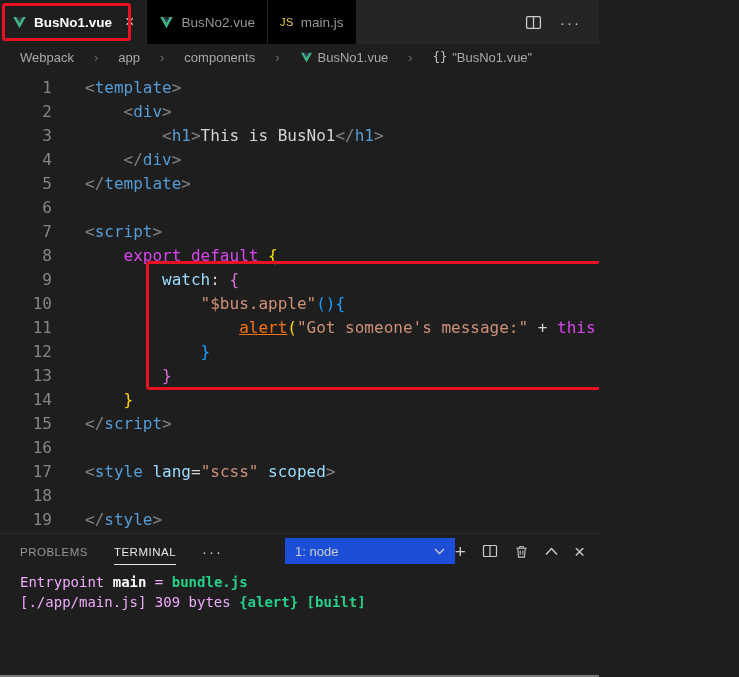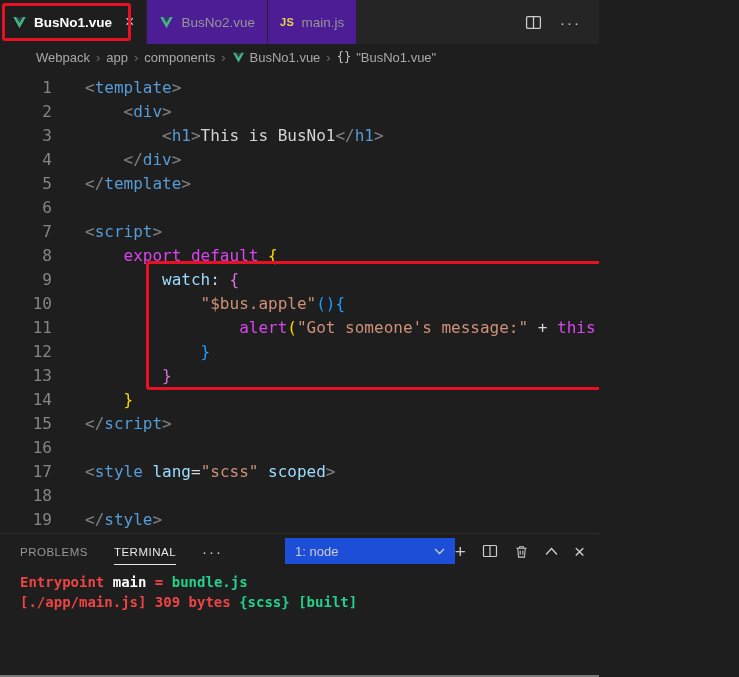--- a/index.html
+++ b/index.html
@@ -5,50 +5,50 @@
   * { margin:0; padding:0; box-sizing:border-box; }
   html,body { background:#1e1e1e; }
   .window {
     width:599px; height:677px; background:#1e1e1e; overflow:hidden;
     display:flex; flex-direction:column; position:relative;
     font-family:"Liberation Sans", sans-serif; border-bottom:2px solid #7a7a7a;
   }
 
   
   .tabbar { height:44px; background:#252526; display:flex; align-items:stretch; position:relative; flex:0 0 auto; }
-  .tab { display:flex; align-items:center; gap:7px; padding:0 12px; background:#4c1d95;
+  .tab { display:flex; align-items:center; gap:7px; padding:0 12px; background:#000000;
          border-right:1px solid #252526; font-size:13.5px; color:#969696; cursor:pointer; }
   .tab.active { background:#1e1e1e; color:#ffffff; }
   .tab.active .tab-label { font-weight:700; }
   .tab-close { font-size:16px; color:#cccccc; margin-left:6px; line-height:1; }
-  .js-badge { color:#e8d44d; font-weight:700; font-size:11px; letter-spacing:0.5px; }
+  .js-badge { color:#e8d44d; font-weight:400; font-size:11px; letter-spacing:0.5px; }
   .tabbar-actions { margin-left:auto; display:flex; align-items:center; gap:18px; padding:0 18px; color:#cccccc; }
   .more-dots { font-size:15px; letter-spacing:2px; color:#cccccc; cursor:pointer; }
 
   
-  .breadcrumb { height:26px; display:flex; align-items:center; padding-left:36px;
-                color:#a9a9a9; font-size:13px; flex:0 0 auto; gap:3px; }
+  .breadcrumb { height:26px; display:flex; align-items:center; padding-left:20px;
+                color:#a9a9a9; font-size:13px; flex:0 0 auto; gap:17px; }
   .crumb { display:flex; align-items:center; gap:5px; cursor:pointer; }
   .sep { color:#6e6e6e; margin:0 3px; font-size:13px; }
   .braces-glyph { color:#c5c5c5; font-family:"DejaVu Sans Mono", monospace; font-size:12px; }
 
   
   .editor { flex:1 1 auto; display:flex; position:relative; padding-top:6px; overflow:hidden;
             font-family:"DejaVu Sans Mono", monospace; font-size:16px; line-height:24px; }
   .gutter { width:85px; flex:0 0 auto; text-align:right; padding-right:33px; color:#858585; user-select:none; }
   .ln { height:24px; }
   .code { flex:1; white-space:pre; color:#d4d4d4; }
   .code-line { height:24px; }
   .tk-p   { color:#808080; }
   .tk-tag { color:#569cd6; }
   .tk-txt { color:#d4d4d4; }
   .tk-kw  { color:#d946ef; }
   .tk-prop{ color:#9cdcfe; }
   .tk-str { color:#ce9178; }
-  .tk-fn  { color:#d946ef; }
+  .tk-fn  { color:#f97316;text-decoration:underline; }
   .tk-op  { color:#d4d4d4; }
   .tk-b1  { color:#ffd700; }
   .tk-b2  { color:#da70d6; }
   .tk-b3  { color:#179fff; }
 
   
   .annotation { position:absolute; border:3px solid var(--annotation-red,#e81123); border-radius:3px; pointer-events:none; z-index:20; }
   .annotation-tab  { left:2px; top:3px; width:129px; height:38px; }
   .annotation-code { left:146px; top:191px; width:574px; height:129px; }
 
@@ -63,21 +63,21 @@
                      padding:0 10px; cursor:pointer; }
   .panel-actions { margin-left:auto; display:flex; align-items:center; gap:16px; color:#cccccc; }
   .icon-btn { display:flex; align-items:center; justify-content:center; cursor:pointer; color:#cccccc; }
   .plus-glyph { font-size:19px; line-height:1; font-weight:400; }
   .x-glyph { font-size:19px; line-height:1; }
 
   
   .terminal { flex:1; padding:4px 0 0 20px; font-family:"DejaVu Sans Mono", monospace;
               font-size:14px; line-height:20px; color:#cccccc; overflow:hidden; }
   .term-line { height:20px; white-space:pre; }
-  .tt-t    { color:#ef4444;font-weight:bold; }
+  .tt-t    { color:#f0abfc; }
   .tt-bold { color:#ffffff; font-weight:700; }
   .tt-green{ color:var(--terminal-green,#23d18b); font-weight:700; }
   .tt-cyan { color:var(--info-blue,#3b8eea); }
   .tt-gray { color:#8a8a8a; }
 
   svg { display:block; }
 </style>
 </head>
 <body>
 
@@ -216,21 +216,21 @@
               <polyline points="1,7.5 6.5,1.5 12,7.5"></polyline>
             </svg>
         </span>
         <span class="icon-btn x-glyph">×</span>
       </div>
     </div>
 
     <div class="terminal">
       <div>
           <div class="term-line"><span class="tt-t">Entrypoint </span><span class="tt-bold">main</span><span class="tt-t"> = </span><span class="tt-green">bundle.js</span></div>
-          <div class="term-line"><span class="tt-t">[./app/main.js] 309 bytes </span><span class="tt-green">{scss}</span><span class="tt-t"> </span><span class="tt-green">[built]</span></div>
+          <div class="term-line"><span class="tt-t">[./app/main.js] 309 bytes </span><span class="tt-green">{alert}</span><span class="tt-t"> </span><span class="tt-green">[built]</span></div>
         </div>
       <div class="term-line">
         
       </div>
     </div>
   </div>
 
 </div>
 
 </body></html>

